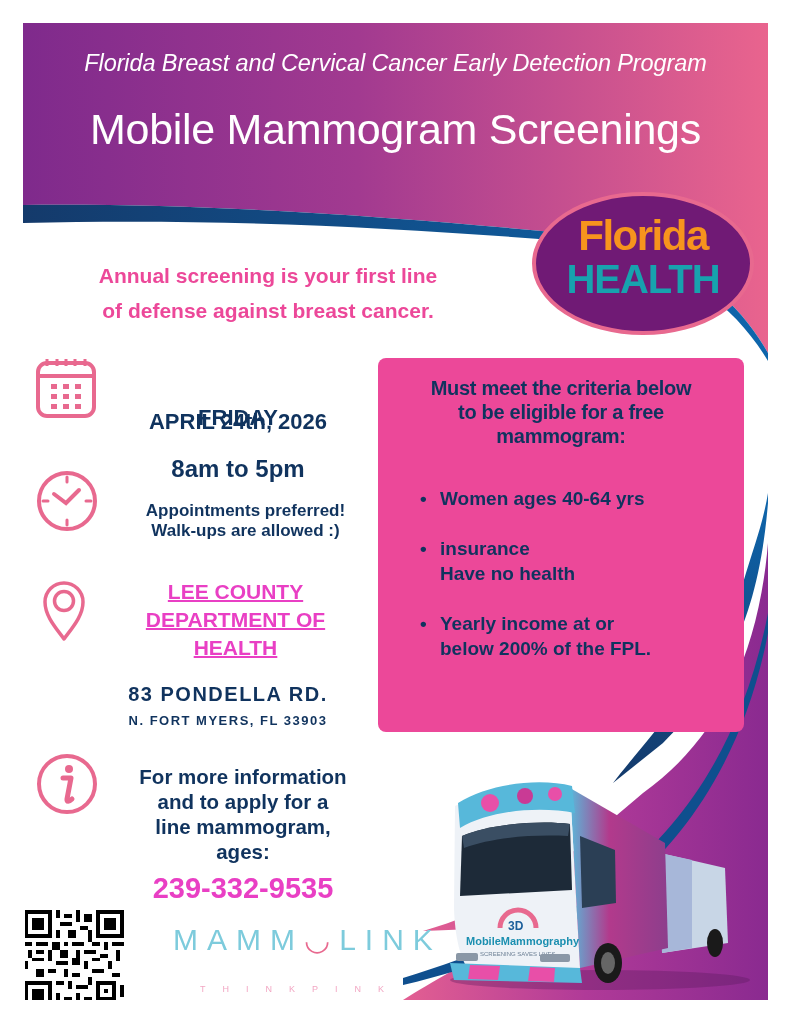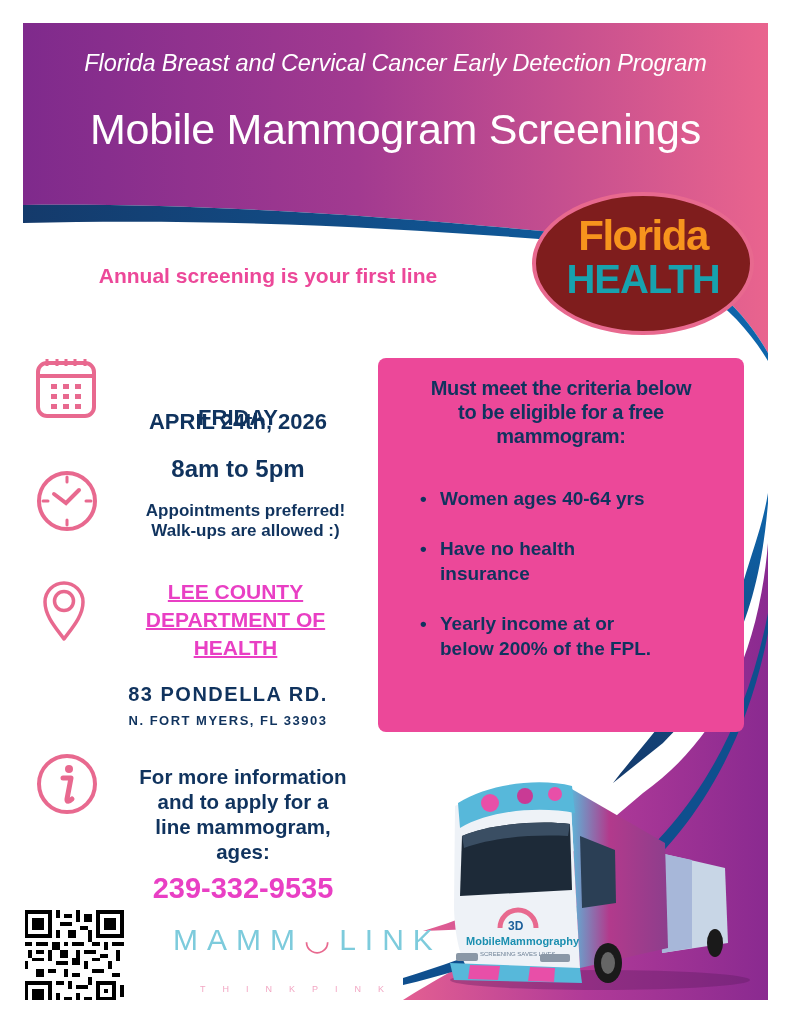--- a/index.html
+++ b/index.html
@@ -3,21 +3,21 @@
 <meta charset="utf-8">
 <style>
   html, body { margin: 0; padding: 0; background: #ffffff; }
   body { width: 791px; height: 1024px; position: relative; overflow: hidden; font-family: "Liberation Sans", sans-serif; }
   .flyer { position: absolute; left: 23px; top: 23px; width: 745px; height: 977px; background: #ffffff; overflow: hidden; }
   .bg-svg { position: absolute; left: 0; top: 0; width: 745px; height: 977px; }
   .abs { position: absolute; }
   .program-line { left: 0; width: 745px; top: 27px; text-align: center; color: #ffffff; font-size: 23.5px; letter-spacing: -0.1px; font-style: italic; }
   .main-title { left: 0; width: 745px; top: 82px; text-align: center; color: #ffffff; font-size: 43px; letter-spacing: -0.3px; }
   .tagline { left: 20px; width: 450px; top: 235px; text-align: center; color: #ec4899; font-weight: bold; font-size: 21px; line-height: 35px; }
-  .logo-oval { left: 509px; top: 169px; width: 220px; width: 222px; height: 143px; border: 4px solid #e8698f; border-radius: 50%; background: #7f1d1d; box-sizing: border-box; }
+  .logo-oval { left: 509px; top: 169px; width: 220px; width: 222px; height: 143px; border: 4px solid #e8698f; border-radius: 50%; background: #701a75; box-sizing: border-box; }
   .logo-florida { left: 0; width: 100%; top: 18px; text-align: center; color: #f7941d; font-weight: bold; font-size: 42px; letter-spacing: -1.5px; line-height: 44px; }
   .logo-health { left: 0; width: 100%; top: 62px; text-align: center; color: #17a2ae; font-weight: bold; font-size: 40px; letter-spacing: -1px; line-height: 42px; }
   .navy { color: #10335e; font-weight: bold; }
   .center { text-align: center; }
   .day { left: 90px; width: 250px; top: 342px; font-size: 22px; margin-top: 40px; }
   .date { left: 80px; width: 270px; top: 386px; font-size: 22px; }
   .hours { left: 90px; width: 250px; top: 432px; font-size: 24px; }
   .appt { left: 80px; width: 285px; top: 478px; font-size: 17px; line-height: 20px; }
   .place { left: 90px; width: 245px; top: 555px; color: #e93fc4; font-weight: bold; font-size: 21px; line-height: 28px; text-decoration: underline; text-decoration-thickness: 2px; }
   .addr1 { left: 70px; width: 270px; top: 660px; font-size: 20px; letter-spacing: 1.5px; }
@@ -78,20 +78,21 @@
   <div class="abs program-line">Florida Breast and Cervical Cancer Early Detection Program</div>
   <div class="abs main-title">Mobile Mammogram Screenings</div>
 
   <div class="abs logo-oval">
     <div class="abs logo-florida">Florida</div>
     <div class="abs logo-health">HEALTH</div>
   </div>
 
   <div class="abs tagline">
     <div>Annual screening is your first line</div>
+    <div>of defense against breast cancer.</div>
   </div>
 
   <svg class="icon" style="left:12px;top:334px;width:62px;height:62px;" viewBox="0 0 62 62">
     <rect x="3" y="6" width="56" height="53" rx="9" fill="none" stroke="#e8698f" stroke-width="4"></rect>
     <line x1="3" y1="19" x2="59" y2="19" stroke="#e8698f" stroke-width="4"></line>
     <g stroke="#e8698f" stroke-width="3">
         <line x1="12" y1="2" x2="12" y2="9"></line>
         <line x1="22" y1="2" x2="22" y2="9"></line>
         <line x1="31" y1="2" x2="31" y2="9"></line>
         <line x1="40" y1="2" x2="40" y2="9"></line>
@@ -163,22 +164,22 @@
       <div>to be eligible for a free</div>
       <div>mammogram:</div>
     </div>
     <ul class="abs crit-list">
       <li class="crit-item">
         <span class="bullet">•</span>
         <div>Women ages 40-64 yrs</div>
       </li>
       <li class="crit-item">
         <span class="bullet">•</span>
+        <div>insurance</div>
         <div>Have no health</div>
-        <div>insurance</div>
       </li>
       <li class="crit-item">
         <span class="bullet">•</span>
         <div>Yearly income at or</div>
         <div>below 200% of the FPL.</div>
       </li>
     </ul>
   </div>
 
   <svg class="abs qr" viewBox="0 0 25 25" shape-rendering="crispEdges">

